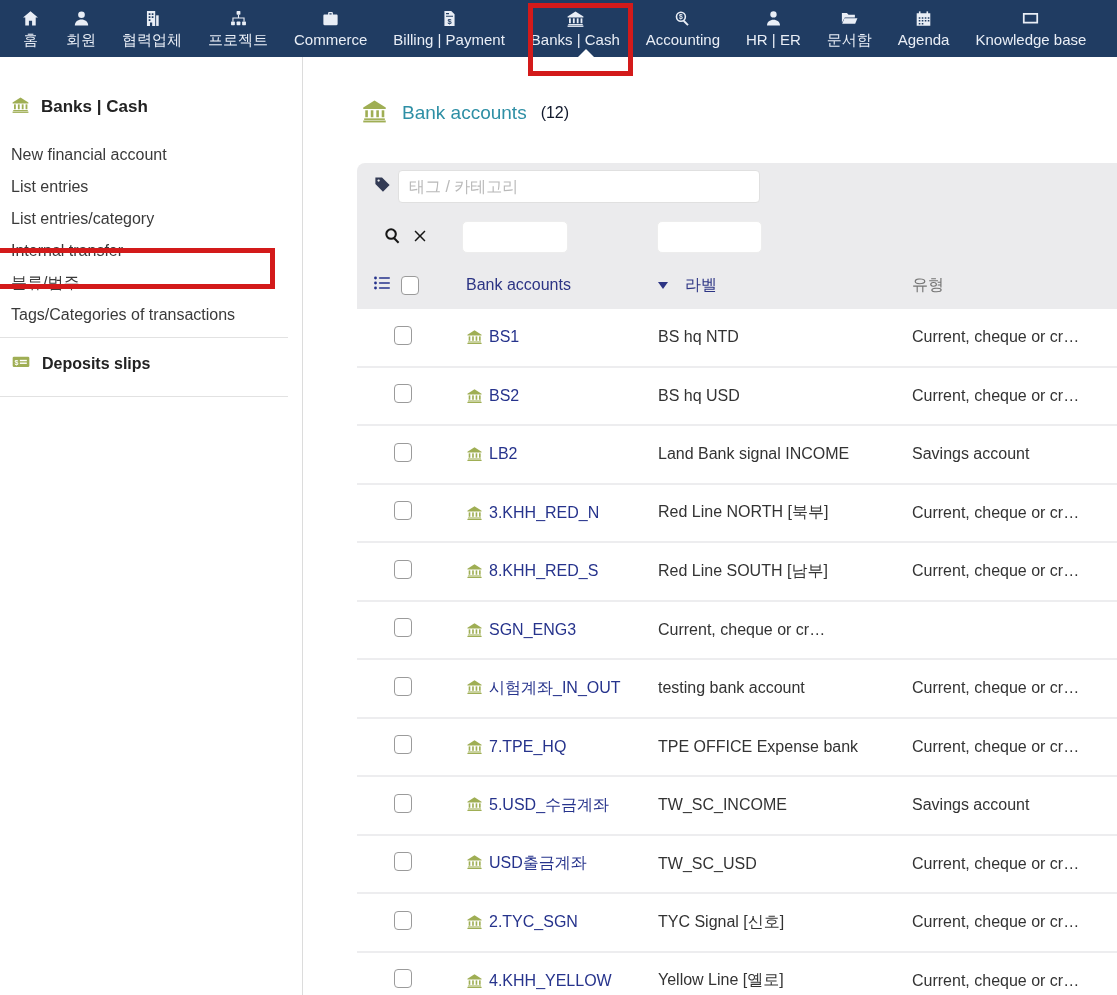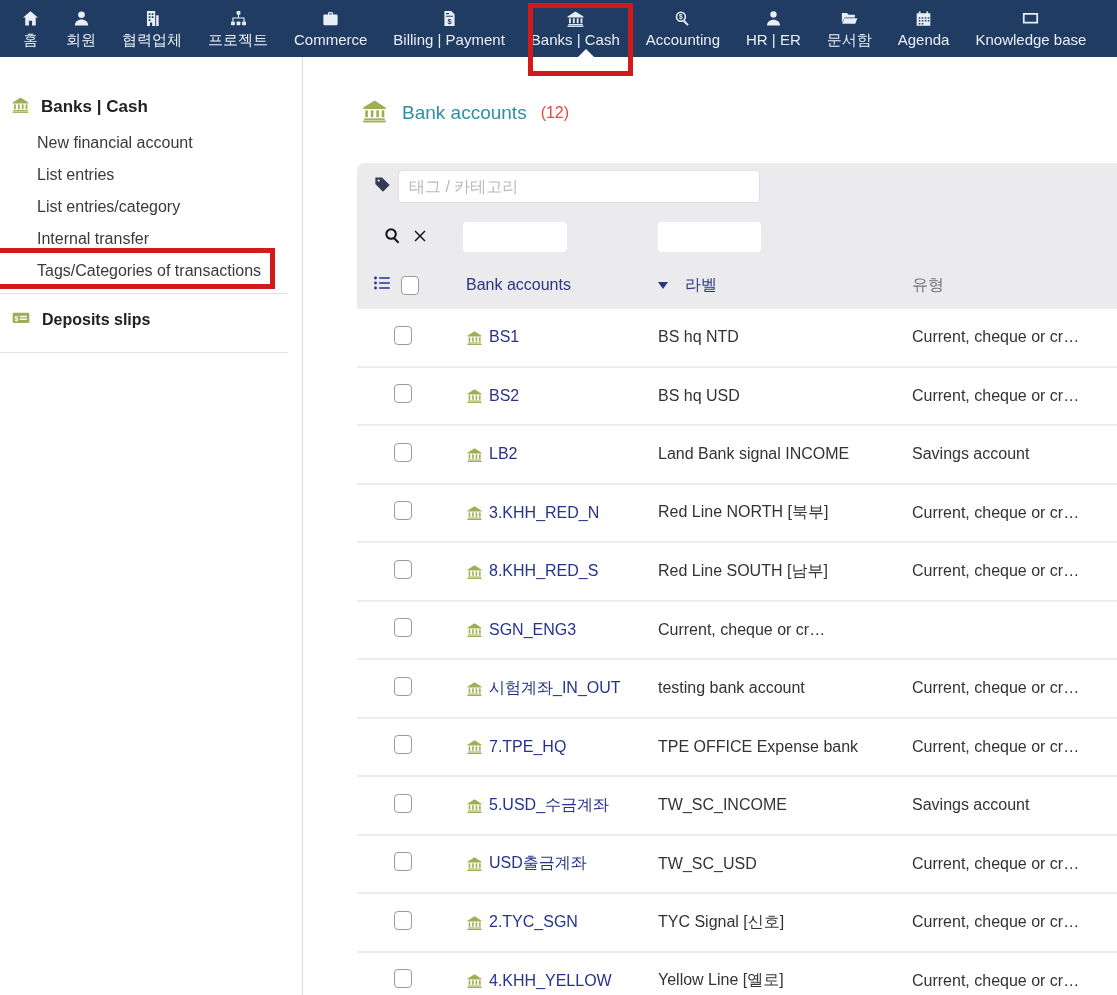--- a/index.html
+++ b/index.html
@@ -32,32 +32,32 @@
     border-left:8px solid transparent;border-right:8px solid transparent;border-bottom:8px solid #fff;
   }
   
   .sidebar{
     position:absolute;left:0;top:57px;width:303px;bottom:0;background:#fff;
     border-right:1px solid #dcdcdc;padding-top:36px;z-index:5;
   }
   .sb-header{display:flex;align-items:center;gap:11px;padding-left:11px;height:28px;
     font-size:17px;font-weight:bold;color:#222;cursor:pointer;}
   .sb-header .icon svg{width:19px;height:19px;color:var(--olive);}
-  #sidebar-items{margin-top:6px;padding-left:26px;}
+  #sidebar-items{margin-top:18px;}
   .sb-item{font-size:16px;line-height:32px;padding-left:11px;color:#3a3a3a;cursor:pointer;white-space:nowrap;}
   .sb-divider{border-top:1px solid #e2e2e2;margin:6px 14px 0 0;}
   .sb-deposits{display:flex;align-items:center;gap:11px;padding:14px 0 14px 11px;
     font-size:16px;font-weight:bold;color:#222;cursor:pointer;}
   .sb-deposits .icon svg{width:20px;height:20px;}
   
   .main{position:absolute;left:304px;top:57px;right:0;bottom:0;background:#fff;}
   .page-title{position:absolute;left:57px;top:40px;display:flex;align-items:center;gap:14px;}
   .page-title .icon svg{width:27px;height:27px;color:var(--olive);}
   .title-text{font-size:19px;color:var(--teal);}
-  .title-count{font-size:16px;color:#ef4444;}
+  .title-count{font-size:16px;color:#0f172a;}
   .panel{position:absolute;left:53px;right:0;top:106px;height:172px;background:var(--panel);
     border-top-left-radius:8px;}
   .tag-row{position:absolute;left:0;top:7px;display:flex;align-items:center;}
   .tag-row .icon{margin-left:16px;}
   .tag-row .icon svg{width:19px;height:19px;color:#333b55;}
   .tag-input{margin-left:6px;width:362px;height:33px;border:1px solid #e0e0e0;border-radius:4px;
     font-size:16px;padding:0 10px;color:#444;outline:none;font-family:inherit;background:#fff;}
   .tag-input::placeholder{color:#b9b9b9;}
   .search-row{position:absolute;left:0;top:58px;height:32px;width:100%;}
   .btn-icon{position:absolute;background:none;border:none;padding:0;cursor:pointer;color:#161616;}
@@ -77,21 +77,21 @@
   .th-label.sorted{display:flex;align-items:center;gap:17px;}
   .sort-caret{width:0;height:0;border-left:5px solid transparent;border-right:5px solid transparent;
     border-top:7px solid #2c3484;display:inline-block;}
   .th-label.muted{color:#757575;cursor:default;}
   input[type=checkbox]{appearance:none;-webkit-appearance:none;width:18px;height:19px;
     border:1.5px solid #9b9b9b;border-radius:4px;background:#fff;margin:0;cursor:pointer;}
   
   #rows{position:absolute;left:53px;right:0;top:252px;bottom:-60px;overflow:hidden;background:#fff;}
   .row{height:58.5px;border-bottom:2px solid var(--row-sep);background:#fff;display:grid;
     grid-template-columns:72px 192px 254px 1fr;padding-left:37px;align-items:center;}
-  .name-cell{display:flex;align-items:center;gap:6px;white-space:nowrap;}
+  .name-cell{display:flex;gap:6px;white-space:nowrap;}
   .name-cell .icon svg{width:17px;height:17px;color:var(--olive);display:block;}
   .row-link{font-size:16px;color:var(--link);text-decoration:none;cursor:pointer;}
   .row-label,.row-type{font-size:16px;color:#333;white-space:nowrap;overflow:hidden;}
   
   .annotation-box{position:absolute;border:5px solid var(--annot);z-index:50;pointer-events:none;}
   .annotation-nav{left:528px;top:3px;width:105px;height:73px;}
   .annotation-sidebar{left:-8px;top:248px;width:283px;height:41px;}
 </style>
 </head>
 <body>
@@ -228,20 +228,21 @@
             <rect x="2.8" y="19" width="18.4" height="1.4"></rect>
             <rect x="2" y="20.9" width="20" height="1.7"></rect>
           </svg></span>
       <span>Banks | Cash</span>
     </div>
     <nav id="sidebar-items">
         <div class="sb-item">New financial account</div>
         <div class="sb-item">List entries</div>
         <div class="sb-item">List entries/category</div>
         <div class="sb-item">Internal transfer</div>
+        <div class="sb-item">분류/범주</div>
         <div class="sb-item">Tags/Categories of transactions</div>
       </nav>
     <div class="sb-divider"></div>
     <div class="sb-deposits">
       <span class="icon" id="deposits-icon"><svg viewBox="0 0 24 24" fill="currentColor" xmlns="http://www.w3.org/2000/svg">
             <rect x="2" y="5.6" width="20" height="12.4" rx="1.6" fill="#9fae54"></rect>
             <text x="6.6" y="15.4" text-anchor="middle" font-size="8.5" font-weight="bold" fill="#fff">$</text>
             <rect x="10.6" y="9.4" width="8.4" height="1.7" fill="#fff"></rect>
             <rect x="10.6" y="12.6" width="8.4" height="1.7" fill="#fff"></rect>
           </svg></span>

